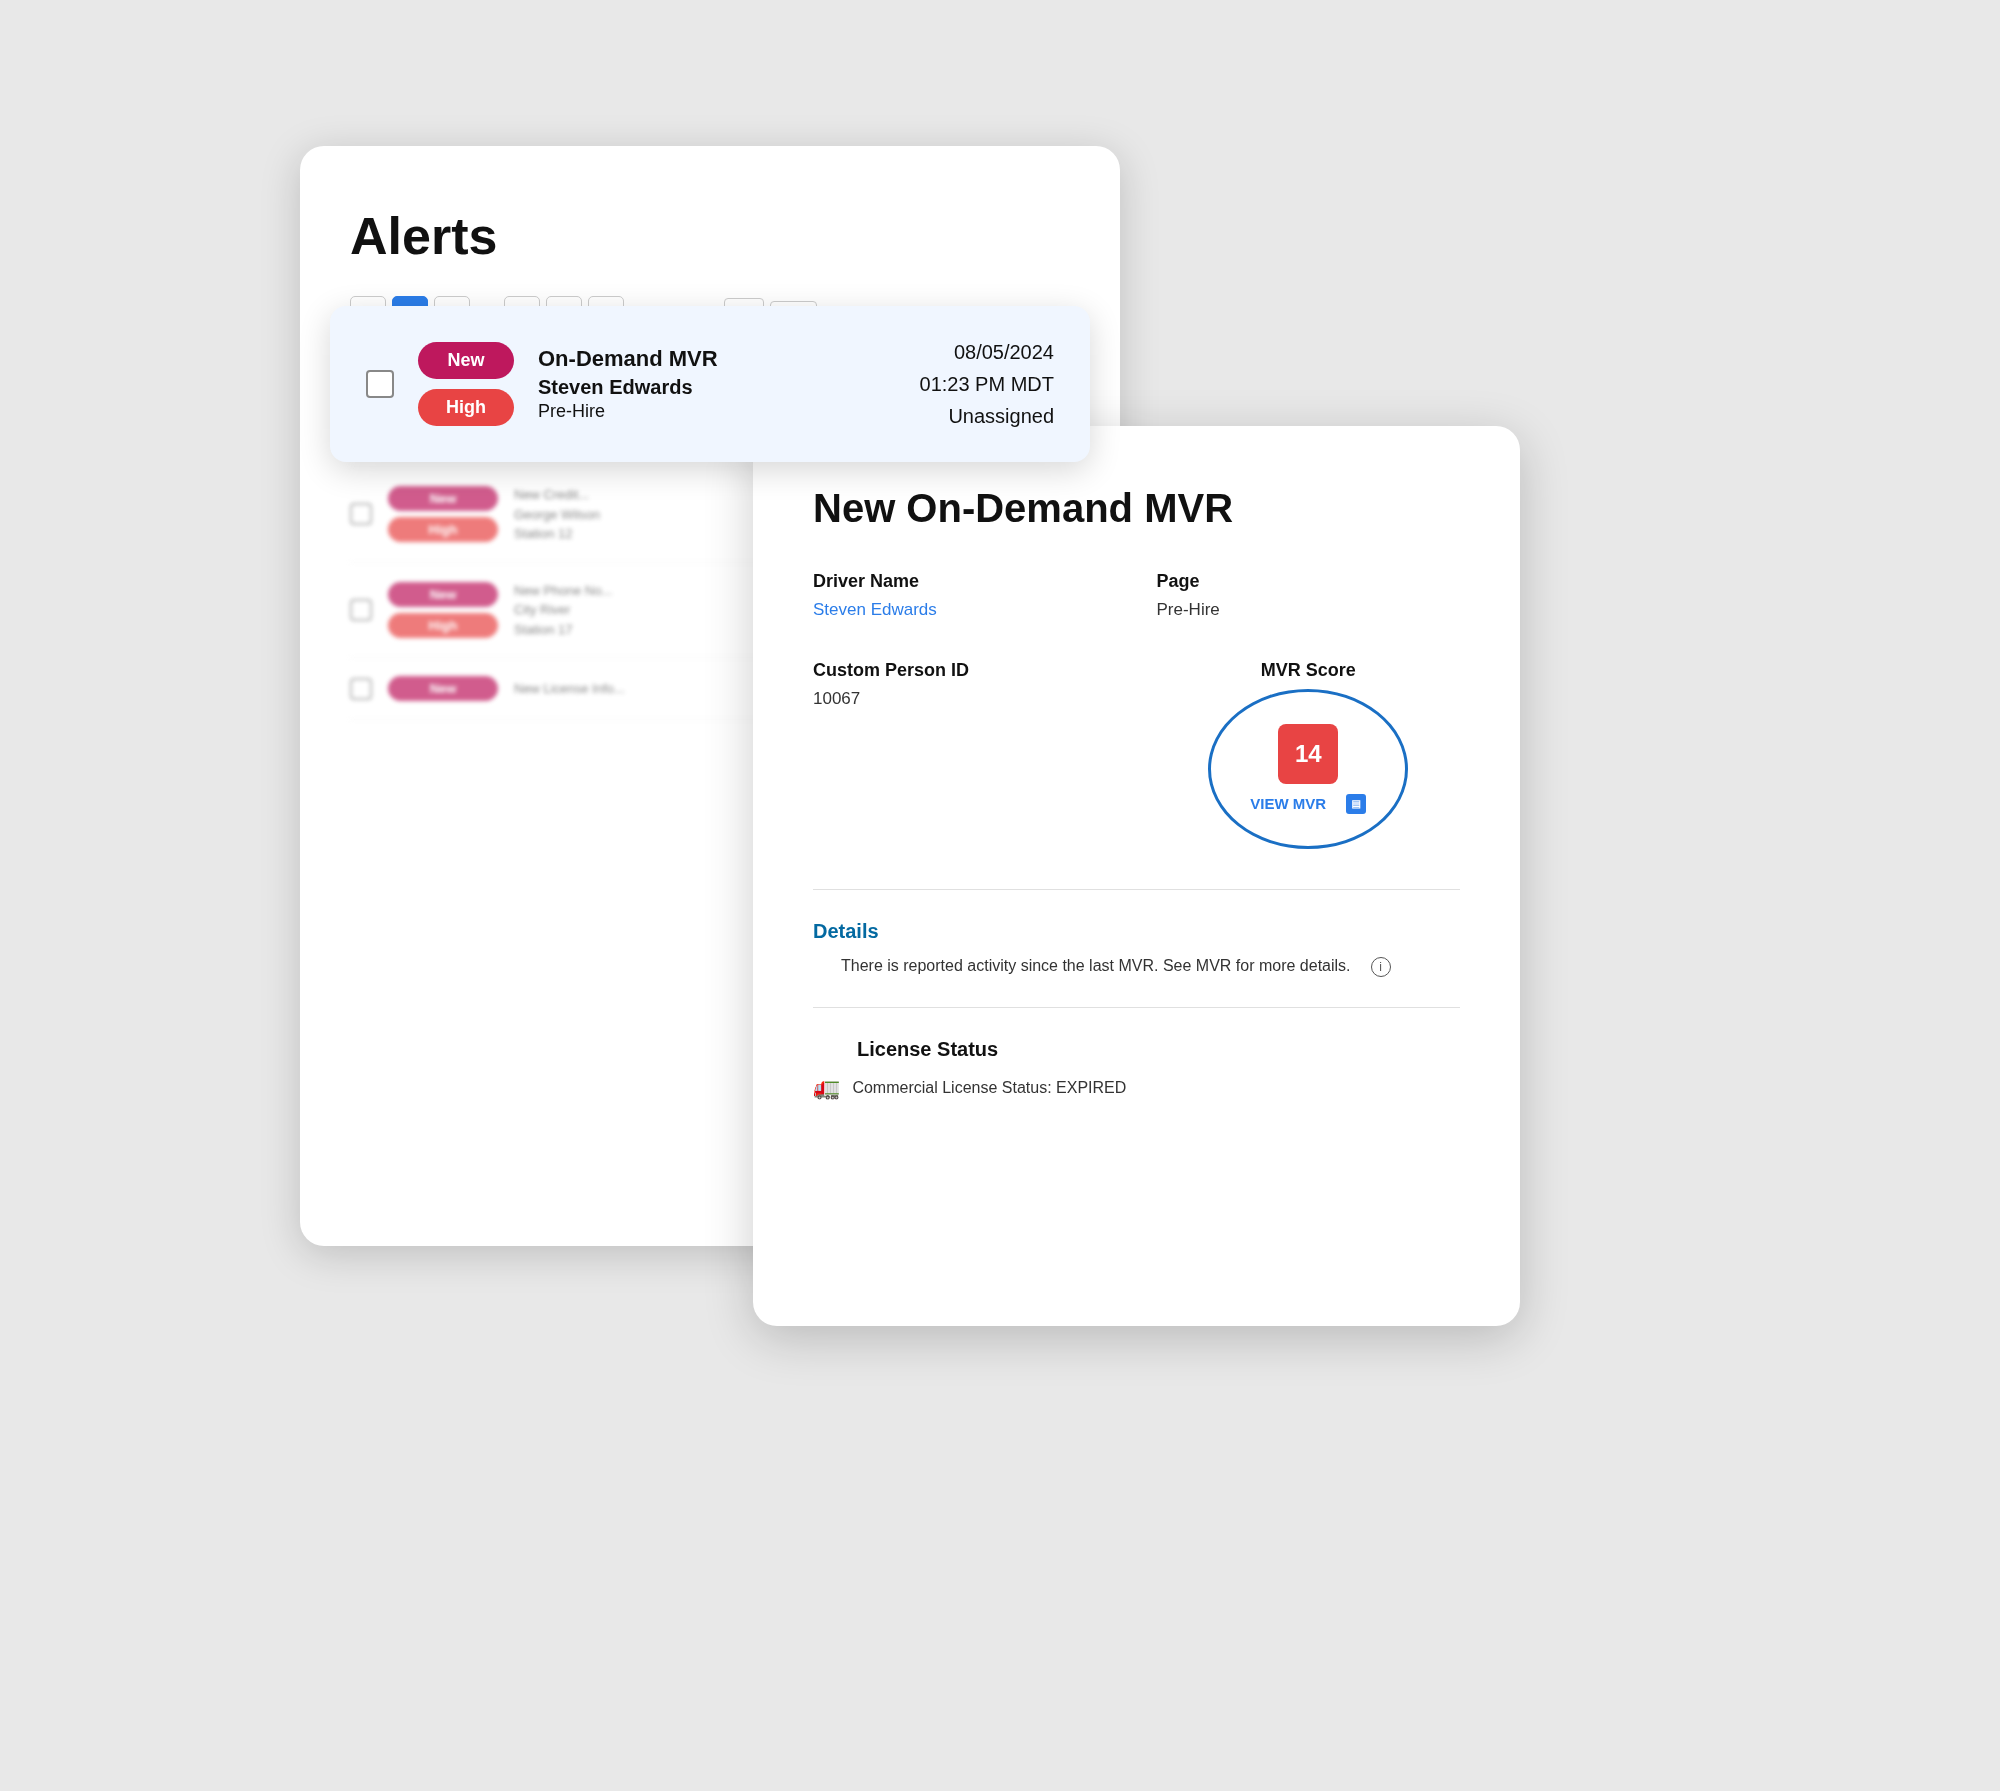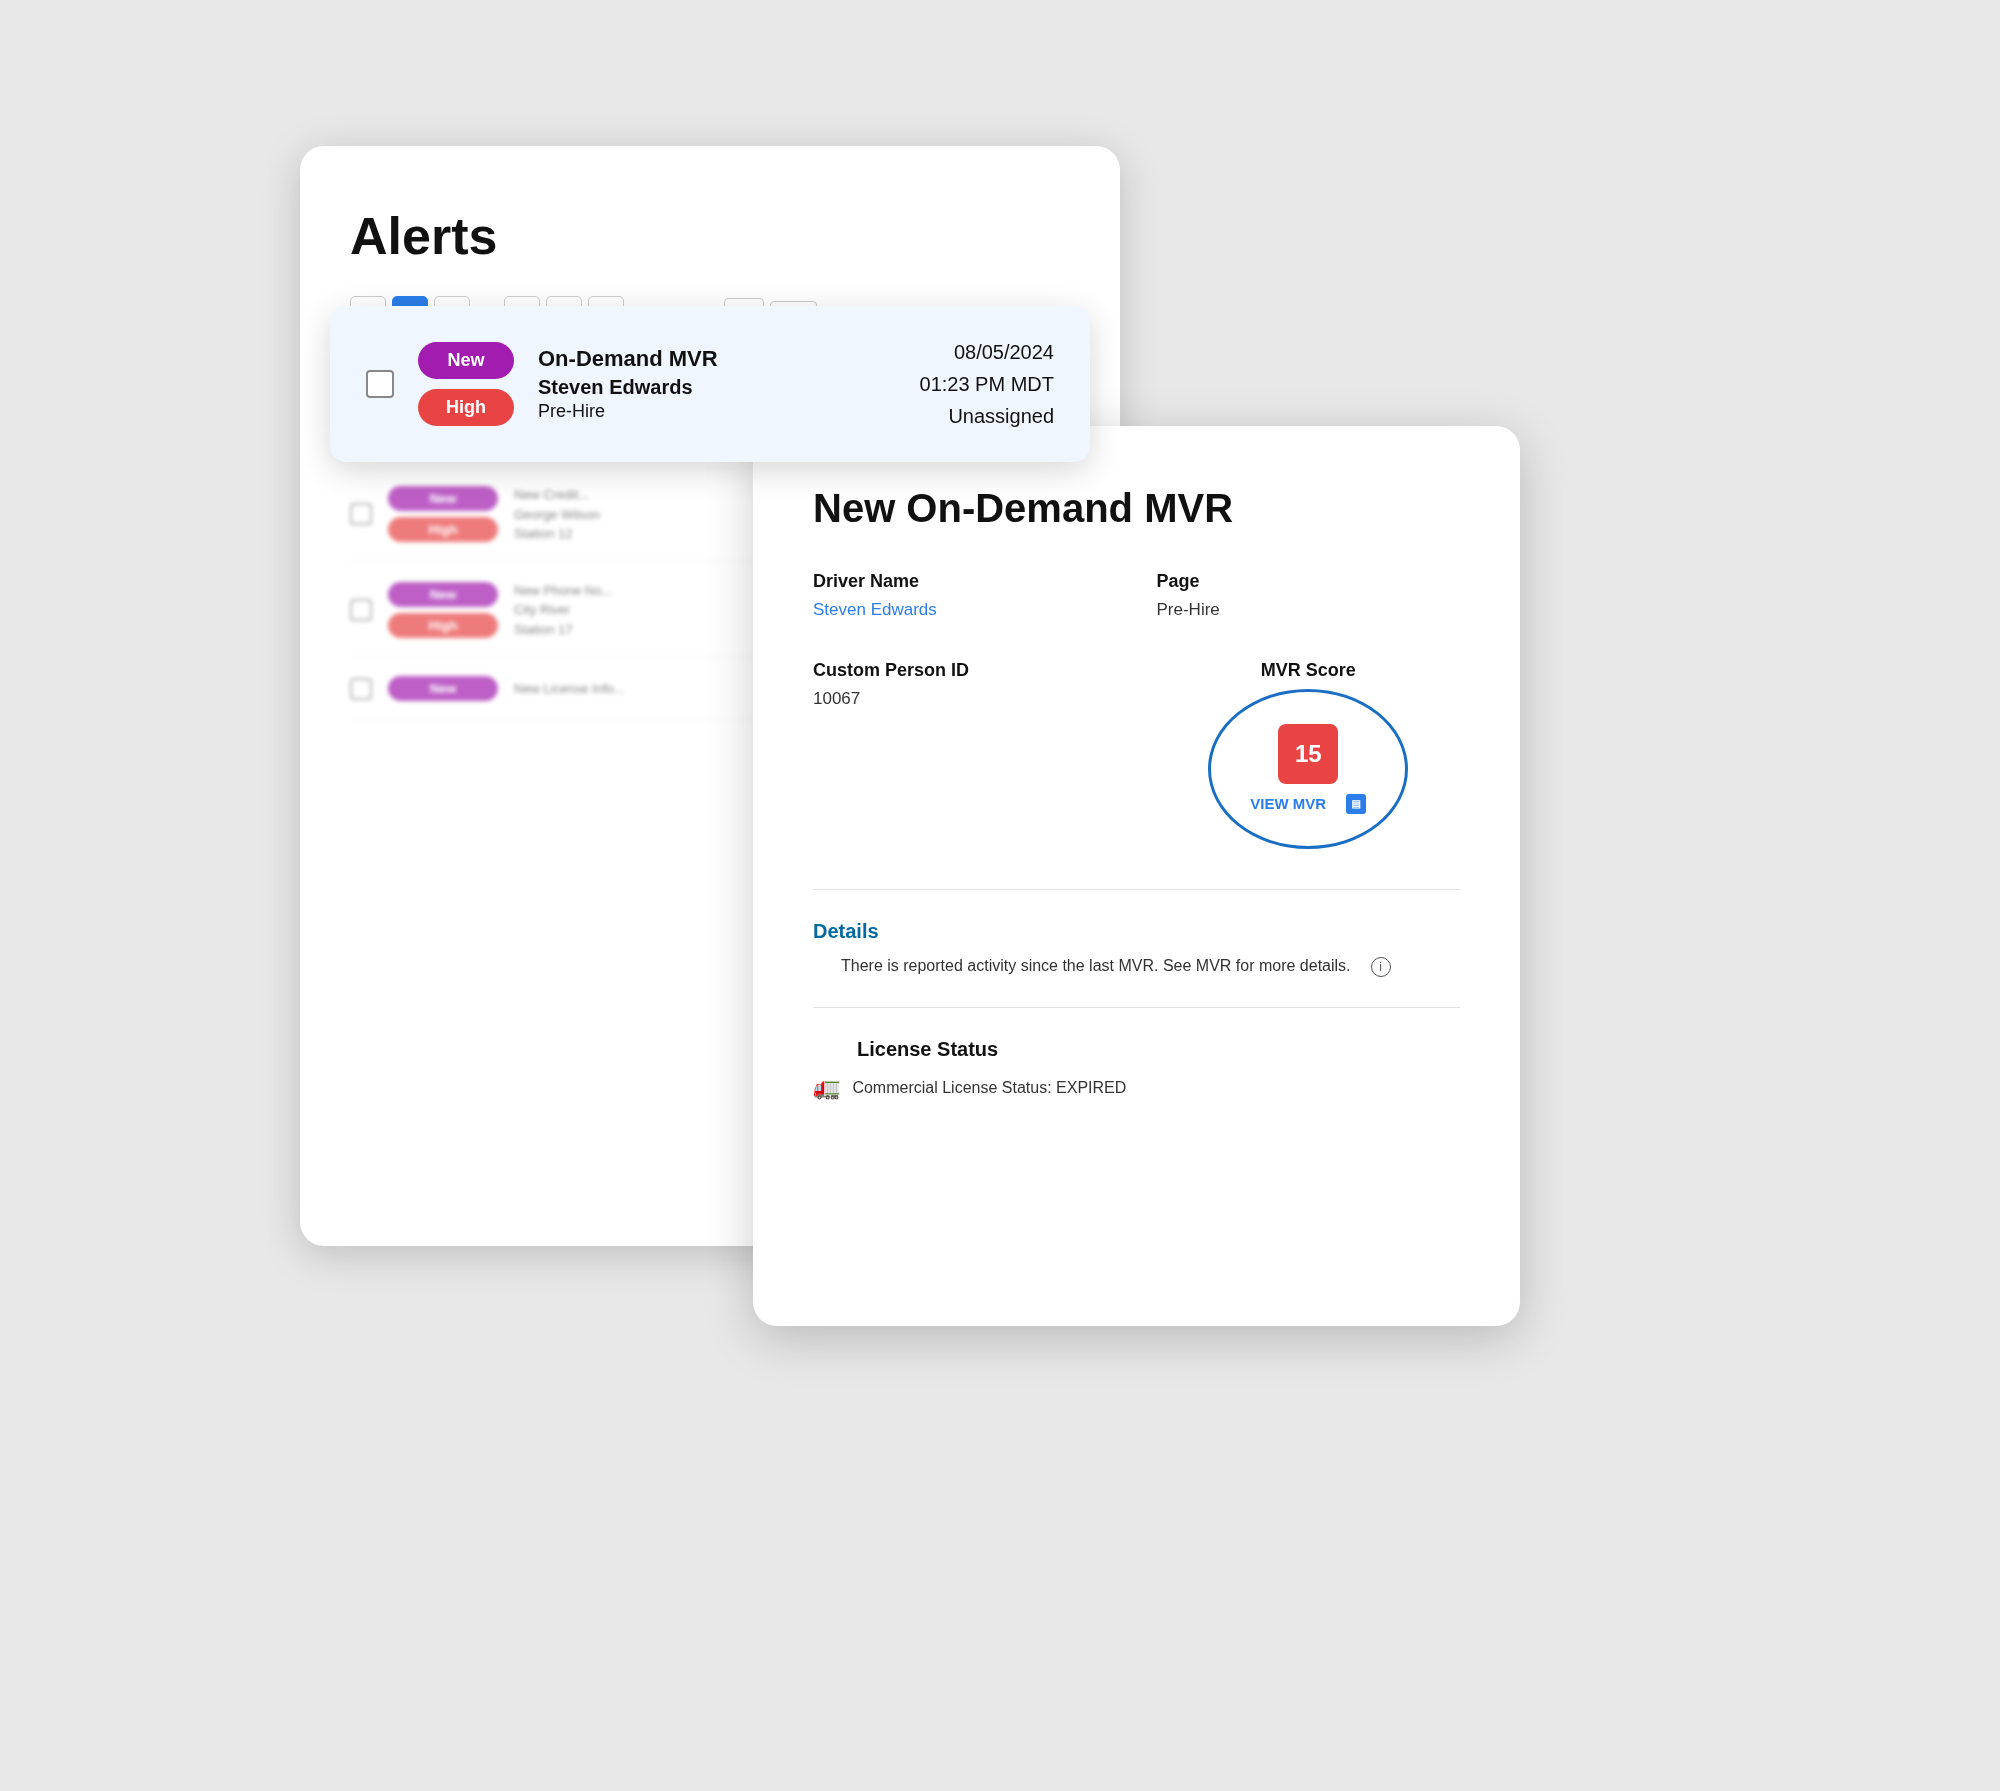--- a/index.html
+++ b/index.html
@@ -130,21 +130,21 @@
 
     .badge {
       border-radius: 20px;
       padding: 5px 18px;
       font-size: 13px;
       font-weight: 600;
       color: #fff;
       text-align: center;
     }
 
-    .badge-new { background: #a21caf; }
+    .badge-new { background: #be185d; }
     .badge-high { background: #e84444; }
 
     .alert-text {
       font-size: 13px;
       color: #555;
       line-height: 1.5;
     }
 
     
     .alert-popup {
@@ -476,21 +476,21 @@
       </div>
 
       <div>
         <div class="detail-label">Custom Person ID</div>
         <div class="detail-value">10067</div>
       </div>
 
       <div class="mvr-score-container">
         <div class="detail-label">MVR Score</div>
         <div class="mvr-score-oval">
-          <div class="mvr-score-box">15</div>
+          <div class="mvr-score-box">14</div>
           <a class="view-mvr-link" href="#">
             <span>VIEW MVR</span>
             <span class="view-mvr-icon" style="font-size:10px;color:#fff;">▤</span>
           </a>
         </div>
       </div>
     </div>
 
     <hr class="divider">
 

